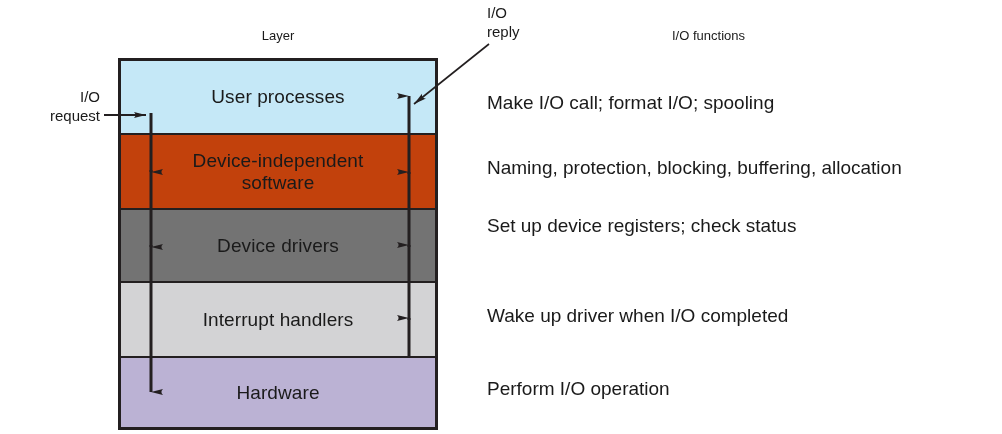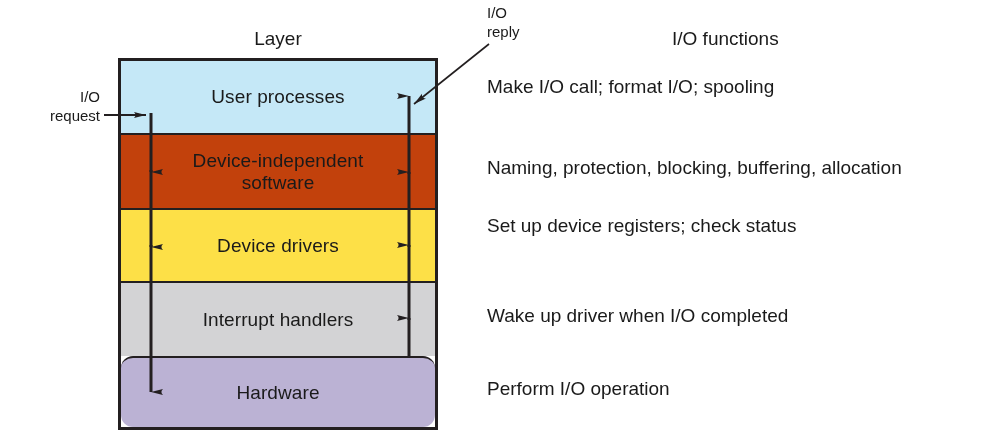--- a/index.html
+++ b/index.html
@@ -42,21 +42,21 @@
     text-align: center;
     font-size: 19px;
     line-height: 1.15;
     letter-spacing: 0.1px;
     color: #1a1a1a;
   }
   .layer-row + .layer-row { border-top: 2.5px solid #231f20; }
 
   .col-header {
     position: absolute;
-    font-size: 19px;
+    font-size: 13px;
     color: #1a1a1a;
     white-space: nowrap;
   }
   #layer-col-header { left: 118px; top: 28px; width: 320px; text-align: center; }
   #functions-col-header { left: 672px; top: 28px; }
 
   .func-text {
     position: absolute;
     left: 487px;
     font-size: 19px;
@@ -104,32 +104,32 @@
   <div class="layer-stack">
     <div class="layer-row" id="layer-row-0" style="top: 0px; height: 72px; background: rgb(197, 232, 247);">
       <span>User processes</span>
     </div>
     <div class="layer-row" id="layer-row-1" style="top: 72px; height: 75px; background: #c2410c;">
       <span>
         <span>Device-independent</span><br>
         <span>software</span>
       </span>
     </div>
-    <div class="layer-row" id="layer-row-2" style="top: 147px; height: 73px; background: #fde047;">
+    <div class="layer-row" id="layer-row-2" style="top: 147px; height: 73px; background: #737373;">
       <span>Device drivers</span>
     </div>
     <div class="layer-row" id="layer-row-3" style="top: 220px; height: 75px; background: rgb(211, 211, 213);">
       <span>Interrupt handlers</span>
     </div>
-    <div class="layer-row" id="layer-row-4" style="top: 295px; height: 71px; background: rgb(187, 178, 212); border-radius: 12px;">
+    <div class="layer-row" id="layer-row-4" style="top: 295px; height: 71px; background: rgb(187, 178, 212);">
       <span>Hardware</span>
     </div>
   </div>
 
-  <div class="func-text" id="func-text-0" style="top: 76px;">Make I/O call; format I/O; spooling</div>
+  <div class="func-text" id="func-text-0" style="top: 92px;">Make I/O call; format I/O; spooling</div>
   <div class="func-text" id="func-text-1" style="top: 157px;">Naming, protection, blocking, buffering, allocation</div>
   <div class="func-text" id="func-text-2" style="top: 215px;">Set up device registers; check status</div>
   <div class="func-text" id="func-text-3" style="top: 305px;">Wake up driver when I/O completed</div>
   <div class="func-text" id="func-text-4" style="top: 378px;">Perform I/O operation</div>
 
   <svg id="arrow-overlay" viewBox="0 0 1002 434" width="1002" height="434">
     <defs>
       <marker id="ah-down" markerWidth="11" markerHeight="13" refX="3.2" refY="12" orient="auto" markerUnits="userSpaceOnUse">
         <path d="M3.2,12 L0.2,0 Q3.2,3.2 6.2,0 Z" fill="#231f20"></path>
       </marker>

